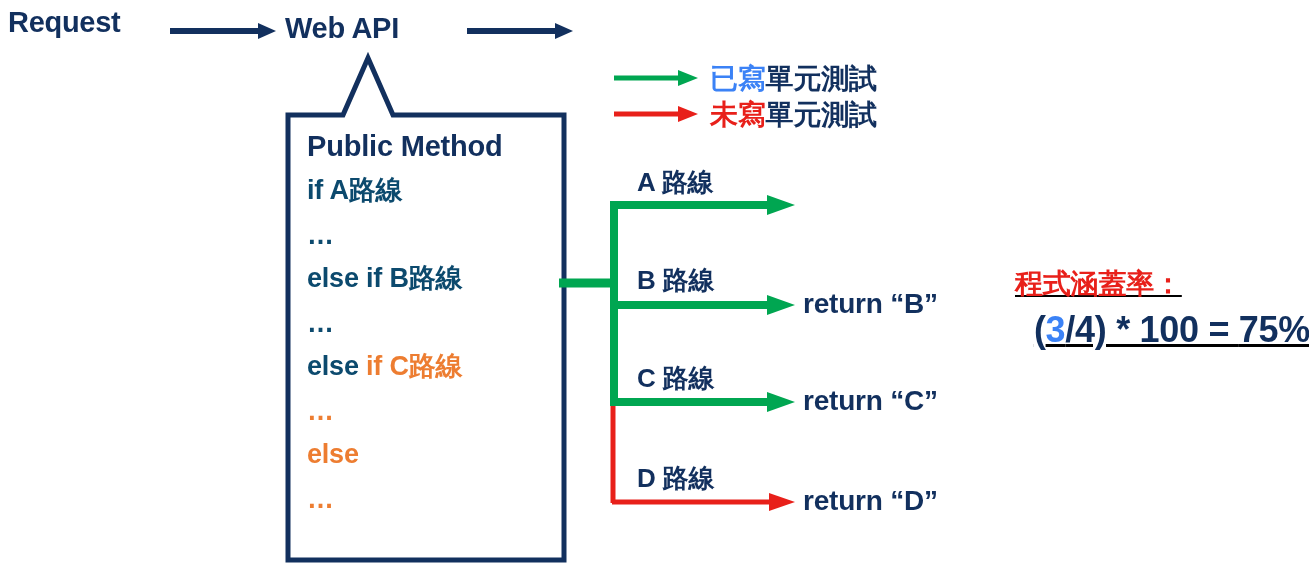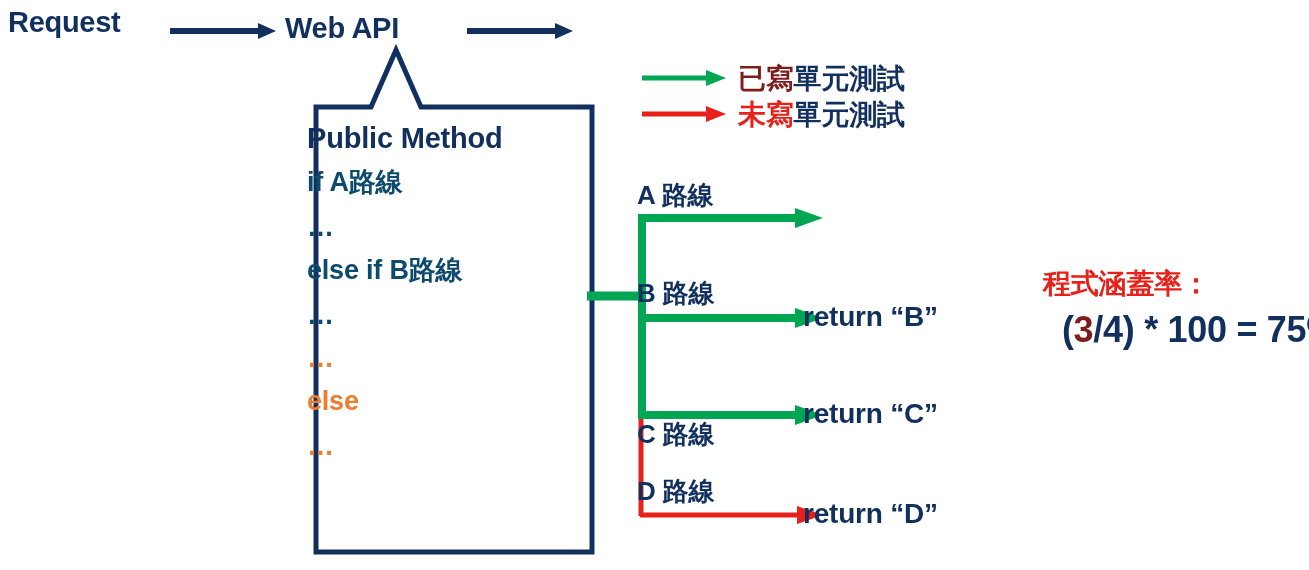--- a/index.html
+++ b/index.html
@@ -4,41 +4,41 @@
 <style>
   html,body{margin:0;padding:0;}
   body{
     width:1309px;height:570px;
     background:#ffffff;
     font-family:"Liberation Sans","DejaVu Sans",sans-serif;
     overflow:hidden;
   }
   #stage{position:relative;width:1309px;height:570px;}
 
-  .abs{position:absolute;padding-left:28px;}
+  .abs{position:absolute;}
   .navy{color:#12305E;text-align:right;}
   .blue{color:#0c4a6e;}
   .orange{color:#ED7D31;}
-  .green{color:#7f1d1d;}
+  .green{color:#3b82f6;}
   .red{color:#E8201A;}
 
   
   #flow-row{left:0;top:2px;width:800px;height:44px;}
   .flow-label{
     position:absolute;top:0;
     font-size:29px;font-weight:bold;letter-spacing:-0.3px;
     color:#12305E;white-space:nowrap;line-height:40px;
   }
   #flow-request{left:8px;}
   #flow-webapi{left:285px;margin-top:6px;}
   #flow-response{left:592px;}
   .flow-arrow{position:absolute;top:19px;}
 
   
-  #callout{left:285px;top:44px;width:238px;height:510px;}
+  #callout{left:285px;top:52px;width:238px;height:510px;}
   #callout svg{display:block;}
   #callout-body{
     position:absolute;left:0;top:0;width:282px;height:510px;
   }
   #code-block{position:absolute;left:22px;top:78px;width:252px;}
   .code-title{
     font-size:29px;font-weight:bold;color:#12305E;
     margin:0 0 14px 0;white-space:nowrap;letter-spacing:-0.2px;
   }
   .code-line{
@@ -51,34 +51,34 @@
   #legend{left:612px;top:62px;width:340px;height:72px;}
   .legend-row{position:relative;height:36px;}
   .legend-arrow{position:absolute;left:0;top:6px;}
   .legend-text{
     position:absolute;left:98px;top:-2px;
     font-size:28px;font-weight:bold;white-space:nowrap;
     color:#12305E;letter-spacing:-0.2px;
   }
 
   
-  #tree{left:555px;top:154px;width:480px;height:400px;}
+  #tree{left:555px;top:141px;width:480px;height:400px;}
   .branch-label{
     position:absolute;
     font-size:26px;font-weight:bold;color:#12305E;
     white-space:nowrap;letter-spacing:-0.2px;
   }
   .return-label{
     position:absolute;
     font-size:28px;font-weight:bold;color:#12305E;
     white-space:nowrap;letter-spacing:-0.2px;
   }
 
   
-  #coverage{left:1015px;top:265px;width:295px;}
+  #coverage{left:1015px;top:265px;width:295px;text-decoration:underline;}
   #coverage-title{
     font-size:28px;font-weight:bold;color:#E8201A;
     white-space:nowrap;margin:0 0 6px 0;letter-spacing:-0.2px;
   }
   #coverage-formula{
     font-size:36px;font-weight:bold;color:#12305E;
     white-space:nowrap;margin:0;letter-spacing:-0.3px;text-align:right;
   }
 </style>
 </head>
@@ -108,20 +108,21 @@
       <path d="M3 63 L58 63 L83 6 L108 63 L279 63 L279 508 L3 508 Z" fill="#ffffff" stroke="#12305E" stroke-width="5" stroke-linejoin="miter"></path>
     </svg>
     <div id="callout-body">
       <div id="code-block">
         <div class="code-title">Public Method</div>
         <div id="code-lines">
             <div class="code-line"><span class="blue">if A路線</span></div>
             <div class="code-line dots"><span class="blue">…</span></div>
             <div class="code-line"><span class="blue">else if B路線</span></div>
             <div class="code-line dots"><span class="blue">…</span></div>
+            <div class="code-line"><span class="blue">else </span><span class="orange">if C路線</span></div>
             <div class="code-line dots"><span class="orange">…</span></div>
             <div class="code-line"><span class="orange">else</span></div>
             <div class="code-line dots"><span class="orange">…</span></div>
           </div>
       </div>
     </div>
   </div>
 
   <div id="legend" class="abs">
     <div class="legend-row">
@@ -161,21 +162,21 @@
 
       <line x1="55" y1="261" x2="218" y2="261" stroke="#00A651" stroke-width="8"></line>
       <polygon points="212,251 240,261 212,271" fill="#00A651"></polygon>
 
       <line x1="57" y1="361" x2="220" y2="361" stroke="#E8201A" stroke-width="5"></line>
       <polygon points="214,352 240,361 214,370" fill="#E8201A"></polygon>
     </svg>
 
     <span class="branch-label" style="left:82px;top:24px;">A 路線</span>
     <span class="branch-label" style="left:82px;top:122px;">B 路線</span>
-    <span class="branch-label" style="left:82px;top:220px;margin-top:43px;">C 路線</span>
+    <span class="branch-label" style="left:82px;top:220px;">C 路線</span>
     <span class="branch-label" style="left:82px;top:320px;">D 路線</span>
 
     <span class="return-label" style="left:248px;top:147px;">return “B”</span>
     <span class="return-label" style="left:248px;top:244px;">return “C”</span>
     <span class="return-label" style="left:248px;top:344px;">return “D”</span>
   </div>
 
   <div id="coverage" class="abs">
     <div id="coverage-title">程式涵蓋率：</div>
     <div id="coverage-formula"><span>(</span><span class="green">3</span><span>/4) * 100 = </span><span>75%</span></div>

